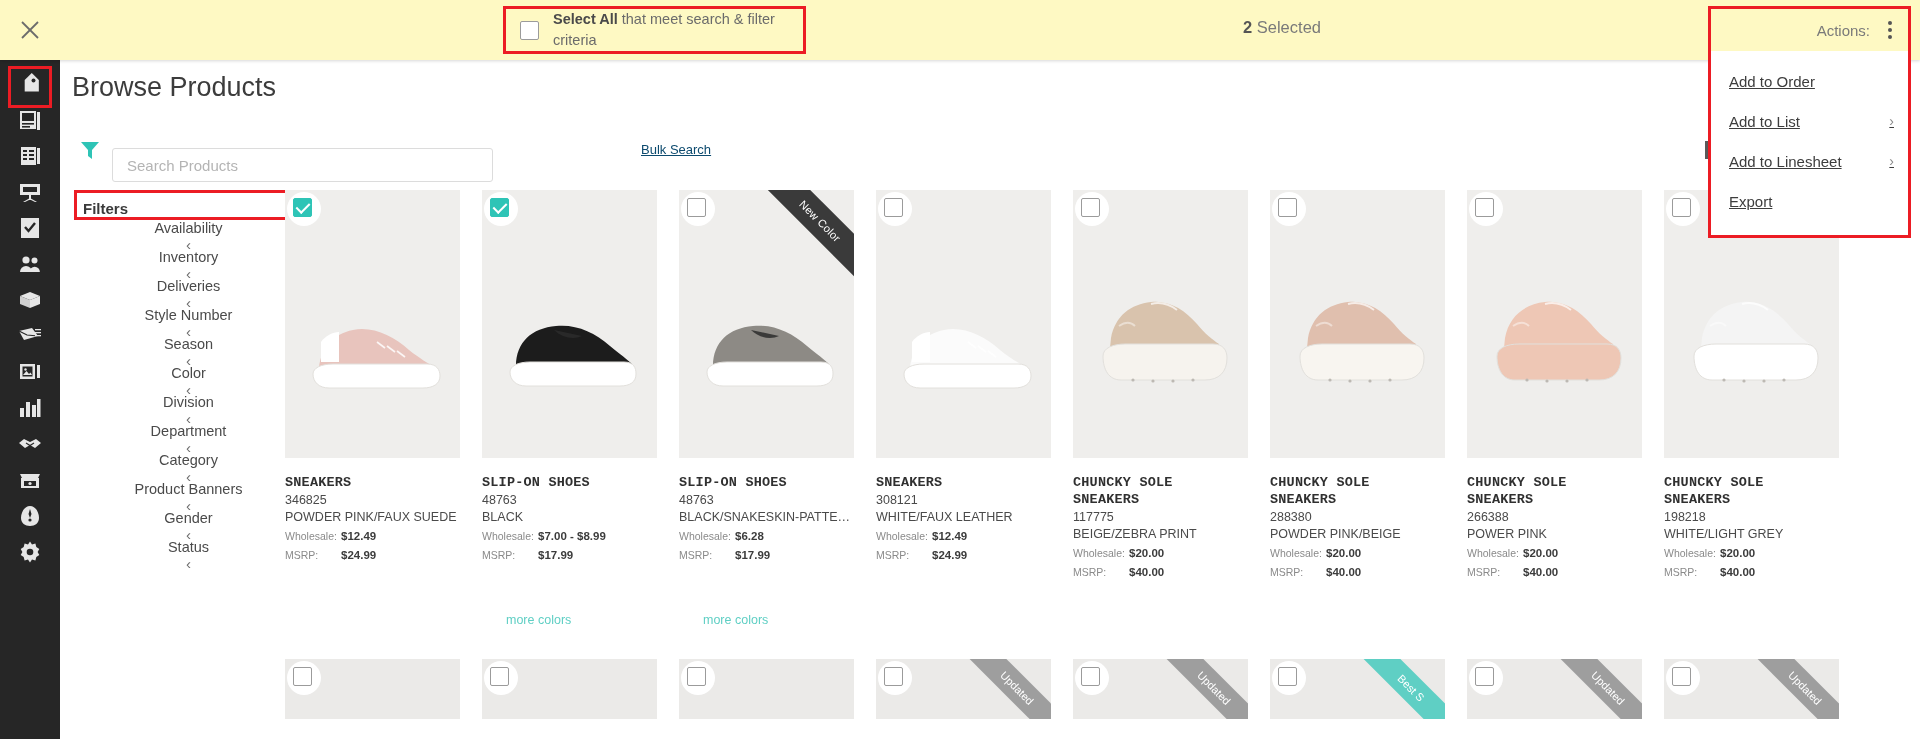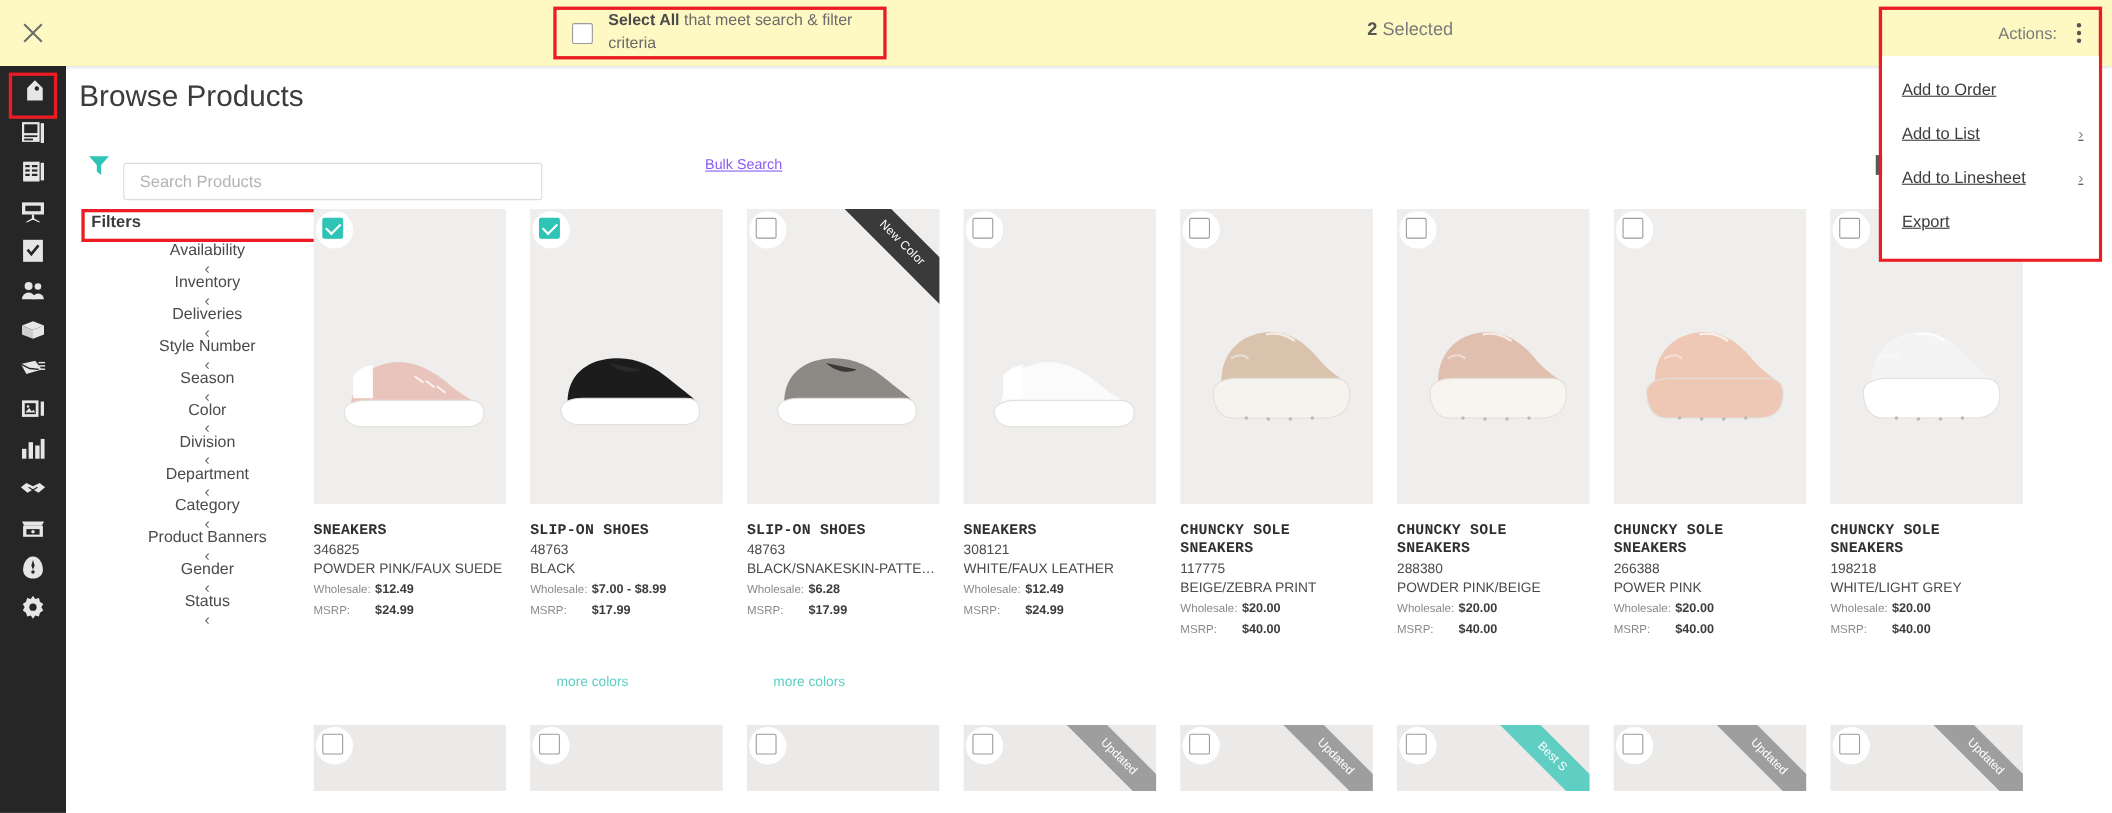--- a/index.html
+++ b/index.html
@@ -103,32 +103,32 @@
   .filter-funnel { position: absolute; left: 20px; top: 12px; cursor: pointer; }
   .search-input {
     position: absolute; left: 52px; top: 20px; width: 381px; height: 34px;
     border: 1px solid #dcdcdc; border-radius: 3px; background: #fff;
     padding: 0 14px; font-size: 15px; color: #444;
     font-family: "Liberation Sans", sans-serif;
   }
   .search-input::placeholder { color: #b4b4b4; }
   .bulk-search {
     position: absolute; left: 581px; top: 14px;
-    font-size: 13px; color: #8b5cf6; text-decoration: underline; cursor: pointer;
+    font-size: 13px; color: #0c4a6e; text-decoration: underline; cursor: pointer;
   }
   .viewmodes {
     position: absolute; right: 30px; top: 11px; display: flex; gap: 14px; align-items: center;
   }
   .vm { cursor: pointer; width: 26px; height: 22px; display:flex; align-items:center; justify-content:center;}
 
   
   .filters { position: absolute; left: 0; top: 130px; width: 255px; }
   .filters-head-wrap {
     position: relative; margin: 0 8px 0 14px; height: 30px;
-    border: 3px solid #ec1c24; display: flex; align-items: flex-start; padding-left: 6px;
+    border: 3px solid #ec1c24; display: flex; align-items: flex-end; padding-left: 6px;
   }
   .filters-head { font-size: 15px; font-weight: 700; color: #3a3a3a; }
   .filter-row {
     height: 29px; display: flex; align-items: center; justify-content: space-between;
     margin: 0 18px 0 20px; font-size: 14.5px; color: #4a4a4a; cursor: pointer; flex-direction: column;
   }
   .filter-row:first-of-type { margin-top: 8px; }
   .chev-l { color: #6d6d6d; font-size: 15px; }
 
   

